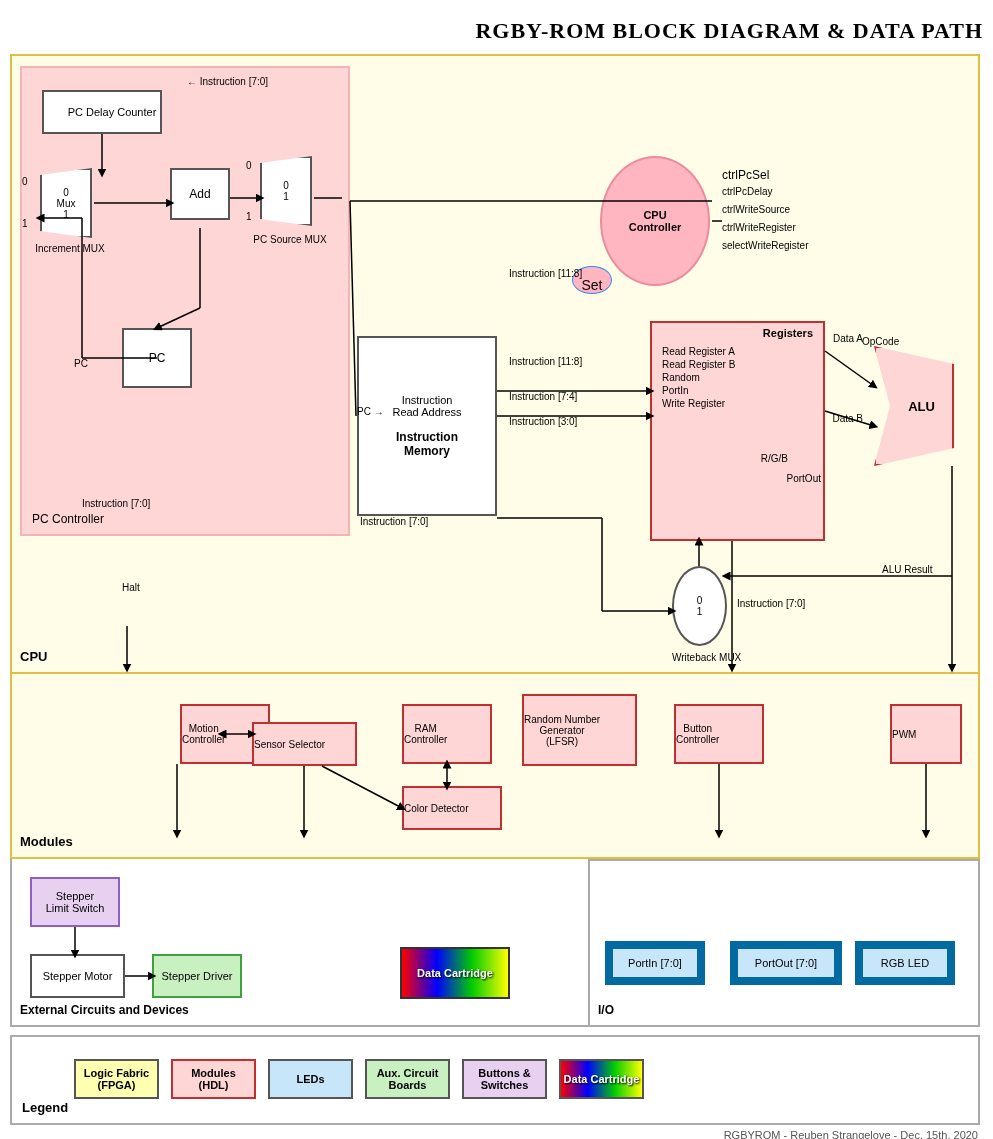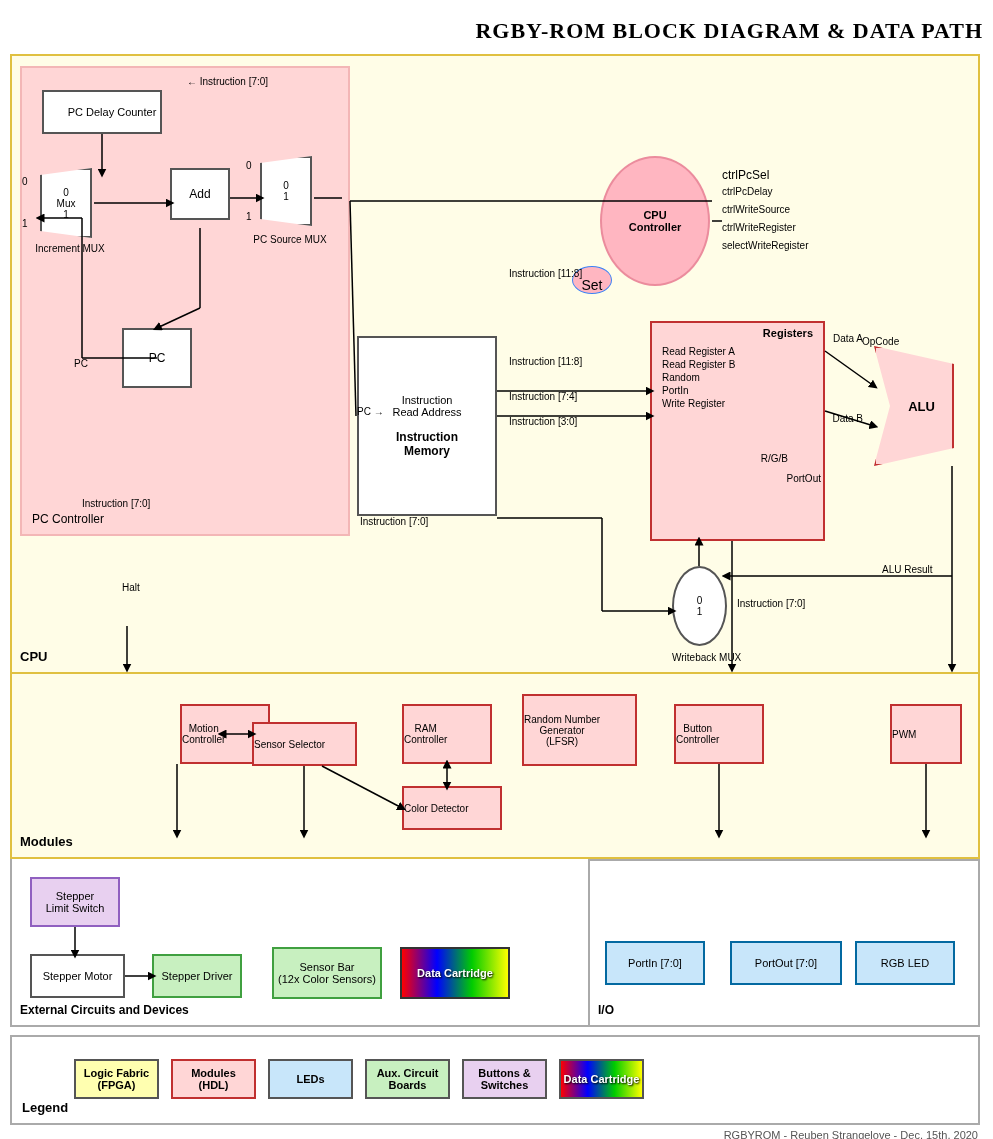--- a/index.html
+++ b/index.html
@@ -346,21 +346,21 @@
       top: 0;
       left: 0;
       width: 100%;
       height: 100%;
       pointer-events: none;
       overflow: visible;
     }
     
     .io-box {
       background: #c8e6fa;
-      border: 2px solid #0369a1;
+      border: 8px solid #0369a1;
       display: flex;
       align-items: center;
       justify-content: center;
       font-size: 11px;
       text-align: center;
     }
     
     .ext-box {
       background: #fff;
       border: 2px solid #555;
@@ -637,23 +637,20 @@
 
         <div class="ext-box ext-purple" style="position:absolute;left:18px;top:18px;width:90px;height:50px;display:flex;align-items:center;justify-content:center;text-align:center;font-size:11px;">
           <span>Stepper<br>Limit Switch</span>
         </div>
         <div class="ext-box" style="position:absolute;left:18px;top:95px;width:95px;height:44px;display:flex;align-items:center;justify-content:center;text-align:center;font-size:11px;">
           <span>Stepper Motor</span>
         </div>
         <div class="ext-box ext-green" style="position:absolute;left:140px;top:95px;width:90px;height:44px;display:flex;align-items:center;text-align:center;font-size:11px;">
           <span>Stepper Driver</span>
         </div>
-        <div class="ext-box ext-green" style="position:absolute;left:260px;top:88px;width:110px;height:52px;display:flex;align-items:center;justify-content:center;text-align:center;font-size:11px;">
-          <span>Sensor Bar<br>(12x Color Sensors)</span>
-        </div>
         <div class="data-cartridge-box" style="position:absolute;left:388px;top:88px;width:110px;height:52px;">
           <span>Data Cartridge</span>
         </div>
 
         <svg style="position:absolute;top:0;left:0;width:100%;height:100%;pointer-events:none;">
           <defs>
             <marker id="arr-e" markerWidth="6" markerHeight="6" refX="3" refY="3" orient="auto">
               <path d="M0,0 L6,3 L0,6 Z" fill="#000"></path>
             </marker>
           </defs>

